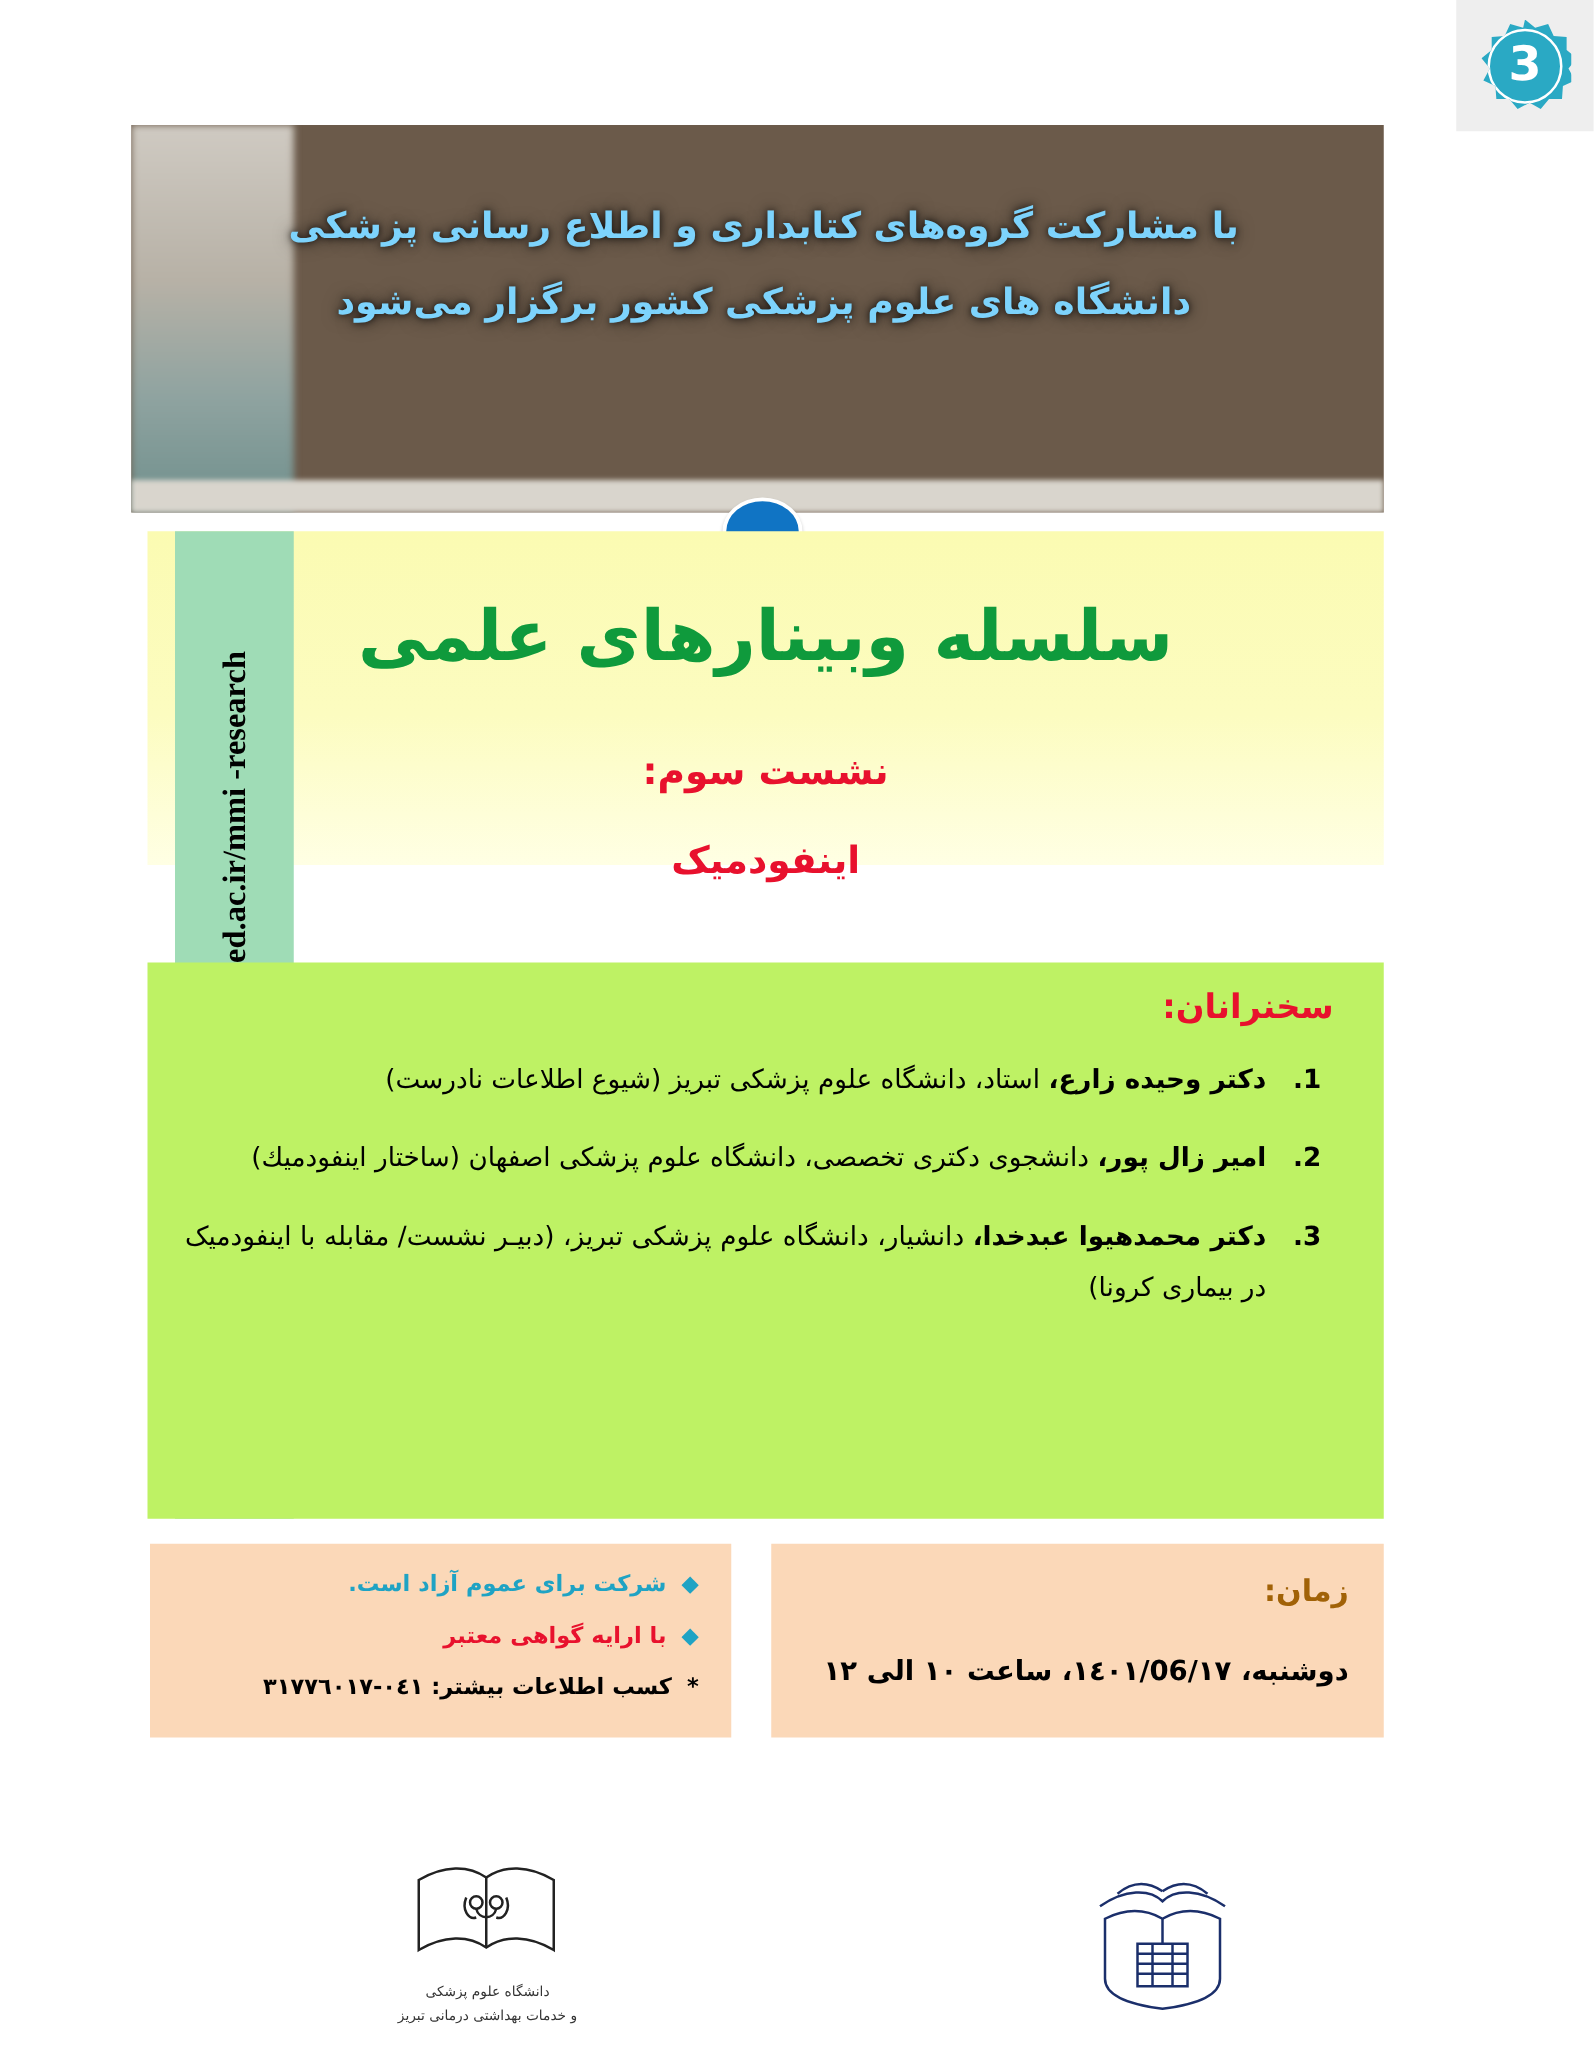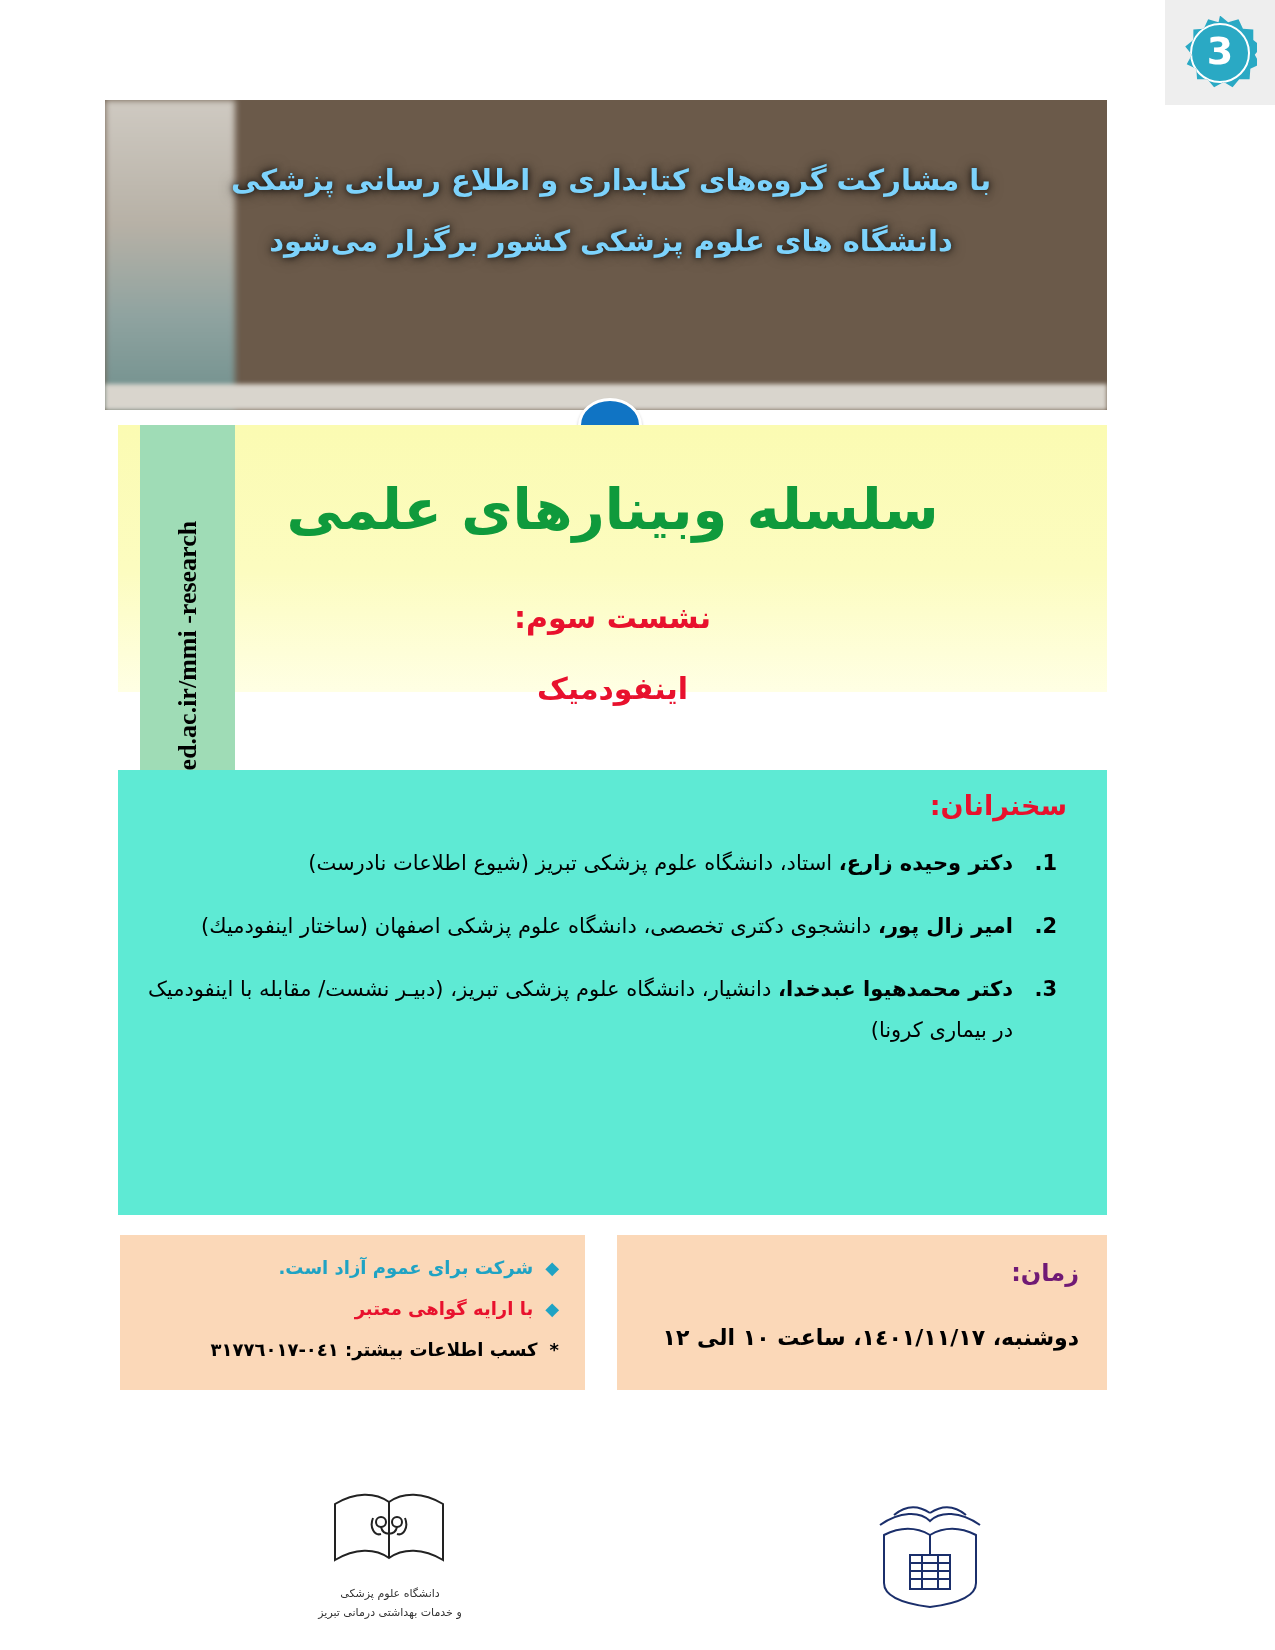--- a/index.html
+++ b/index.html
@@ -199,21 +199,21 @@
     font-size: 26px;
   }
 
   
   .speakers-block {
     position: absolute;
     top: 770px;
     right: 168px;
     left: 118px;
     height: 445px;
-    background: #5eead4;
+    background: #bef264;
     box-sizing: border-box;
     padding: 20px 40px 0 30px;
     direction: rtl;
   }
   .speakers-head {
     color: #e8112d;
     font-weight: bold;
     font-size: 27px;
     text-align: right;
   }
@@ -252,21 +252,21 @@
     height: 155px;
     background: #fbd8b8;
     box-sizing: border-box;
     padding: 24px 28px 0 20px;
     direction: rtl;
     text-align: right;
   }
   .time-label {
     font-size: 24px;
     font-weight: bold;
-    color: #701a75;
+    color: #a16207;
   }
   .time-value {
     margin-top: 38px;
     font-size: 22px;
     font-weight: bold;
     color: #000;
   }
   .notes-panel {
     position: absolute;
     top: 1235px;
@@ -359,21 +359,21 @@
     </li>
     <li>
       <span class="spk-name">دكتر محمدهیوا عبدخدا،</span>
       <span>دانشیار، دانشگاه علوم پزشکی تبریز، (دبیـر نشست/ مقابله با اینفودمیک در بیماری کرونا)</span>
     </li>
   </ol>
 </div>
 
 <div class="time-panel">
   <div class="time-label">زمان:</div>
-  <div class="time-value">دوشنبه، ١٤٠١/١١/١٧، ساعت ١٠ الی ١٢</div>
+  <div class="time-value">دوشنبه، ١٤٠١/06/١٧، ساعت ١٠ الی ١٢</div>
 </div>
 
 <div class="notes-panel">
   <div class="note-row note-1">
     <span class="note-bullet">◆</span>
     <span class="note-text">شركت برای عموم آزاد است.</span>
   </div>
   <div class="note-row note-2">
     <span class="note-bullet">◆</span>
     <span class="note-text">با ارایه گواهی معتبر</span>

